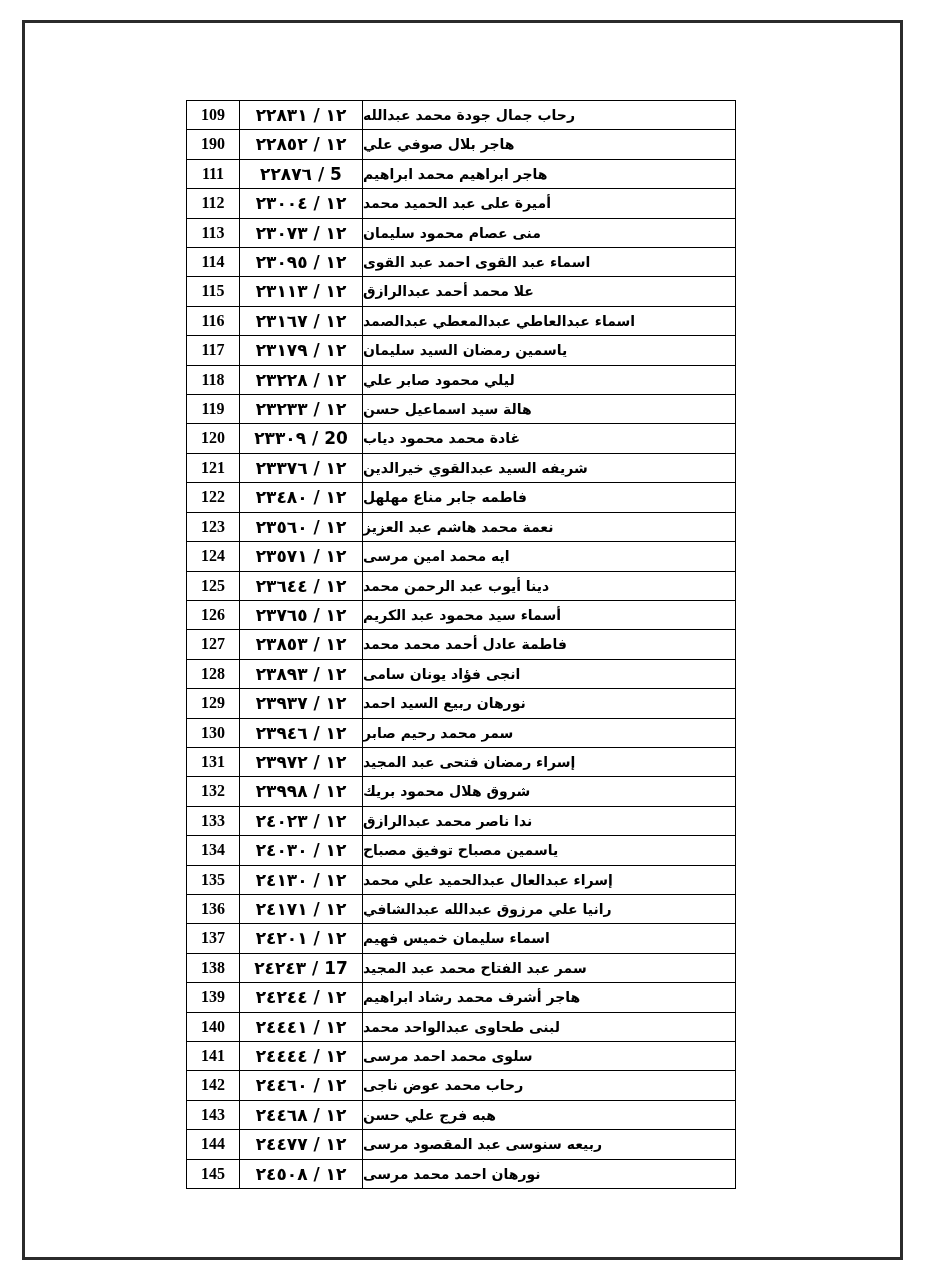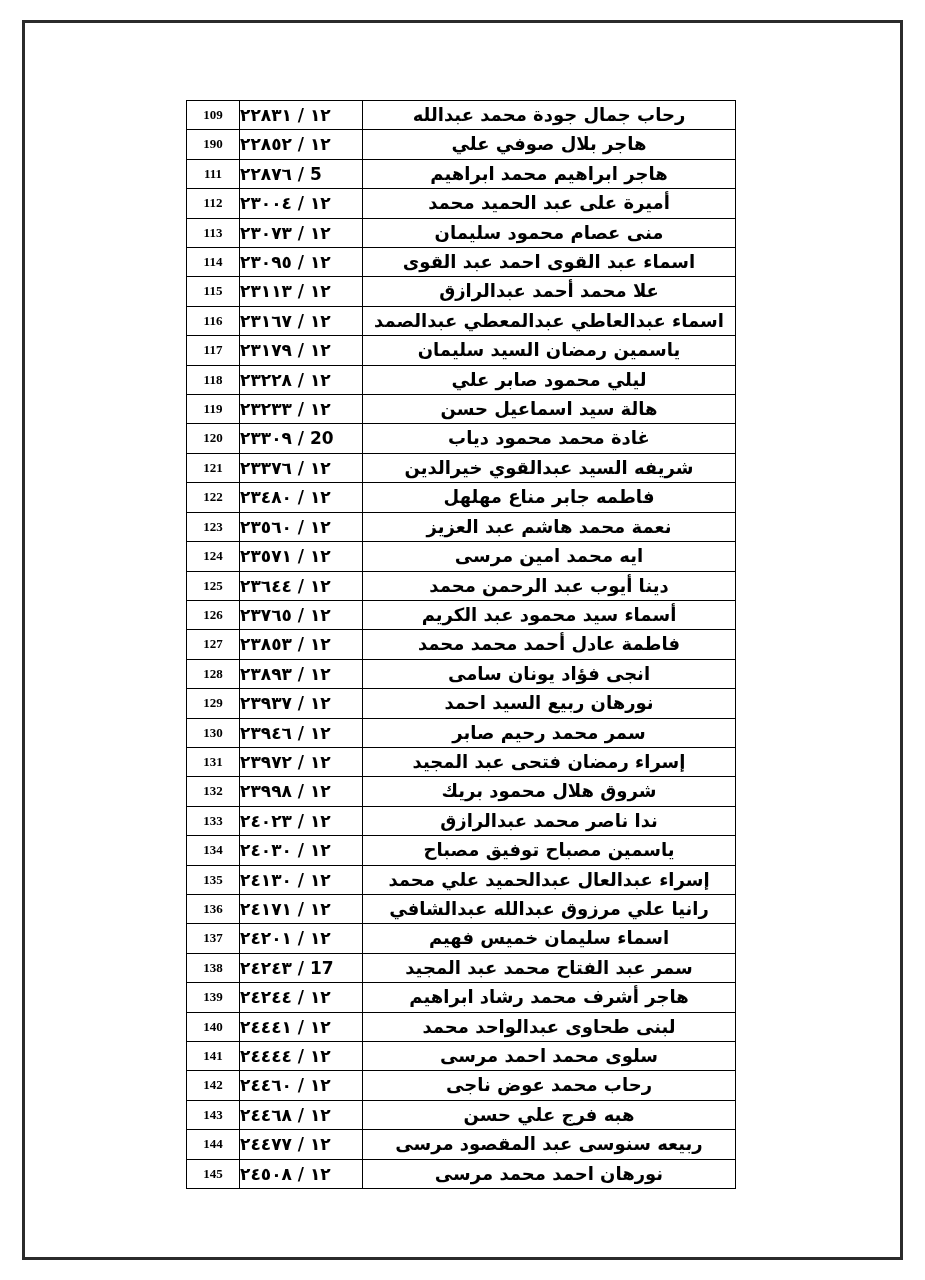--- a/index.html
+++ b/index.html
@@ -53,36 +53,36 @@
     vertical-align: middle;
     font-weight: bold;
     color: #000000;
     overflow: hidden;
     white-space: nowrap;
   }
   td.col-seq {
     width: 52px;
     text-align: center;
     font-family: "Liberation Serif", "DejaVu Serif", serif;
-    font-size: 13px;
+    font-size: 16px;
     letter-spacing: 0px;
   }
   td.col-id {
     width: 122px;
-    text-align: left;
+    text-align: center;
     font-family: "DejaVu Sans", "Liberation Sans", sans-serif;
     font-size: 17px;
     letter-spacing: 1px;
   }
   td.col-name {
     width: 372px;
-    text-align: center;
+    text-align: left;
     padding-right: 10px;
     font-family: "DejaVu Sans", "Liberation Sans", sans-serif;
-    font-size: 18px;
+    font-size: 14px;
   }
 </style>
 </head>
 <body>
 
 <div class="page">
   <div class="scan-border"></div>
   <div class="table-wrap">
     <table class="roster">
       <tbody>

